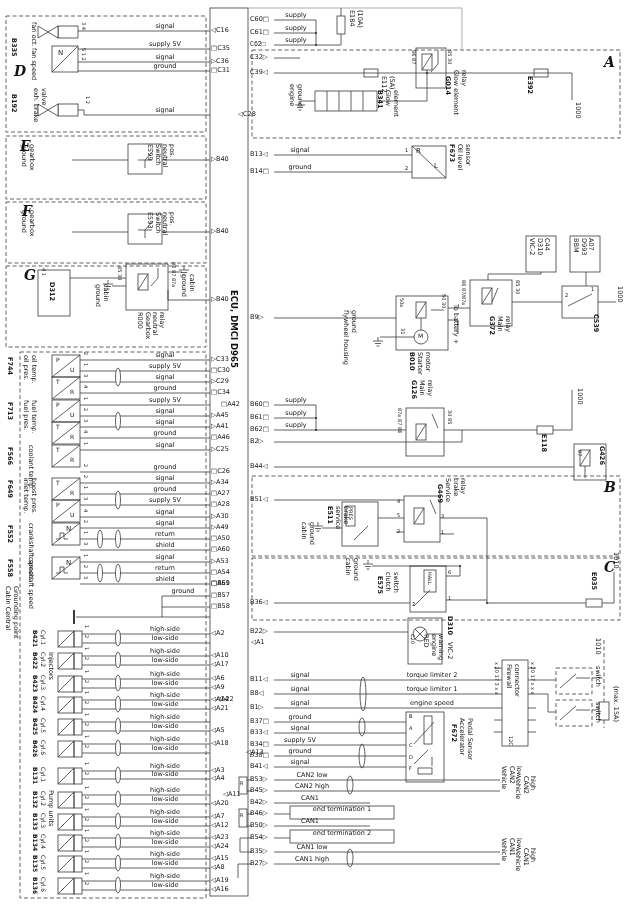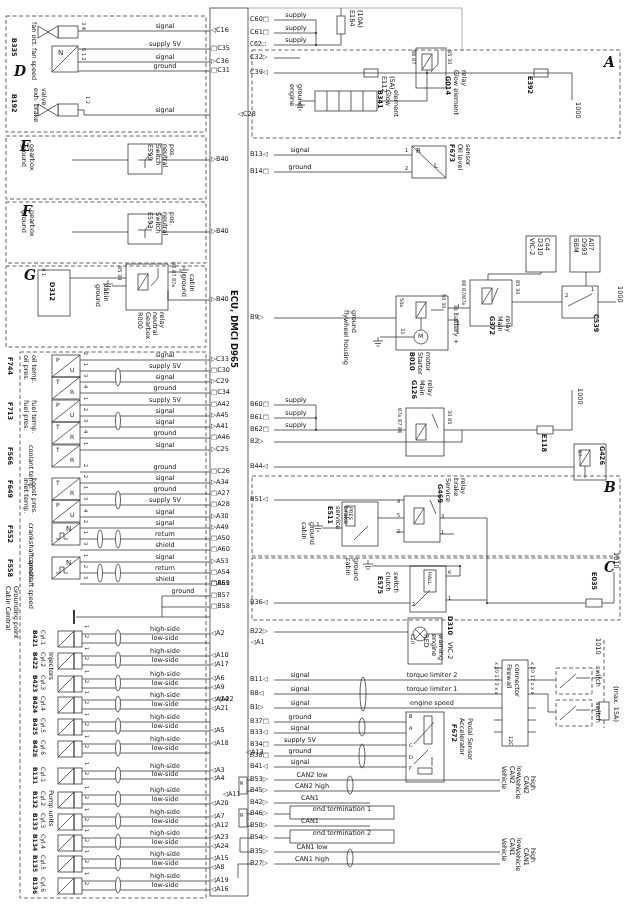--- a/index.html
+++ b/index.html
@@ -382,21 +382,21 @@
       <div class="lbl" style="left: 211px; top: 228px;">▷B40</div>
       <div class="lbl" style="left: 211px; top: 296px;">▷B40</div>
       <div class="lbl" style="left: 211px; top: 356px;">▷C33</div>
       <div class="lbl c" style="left: 165px; top: 351.5px;">signal</div>
       <div class="lbl" style="left: 211px; top: 367px;">□C30</div>
       <div class="lbl c" style="left: 165px; top: 362.5px;">supply 5V</div>
       <div class="lbl" style="left: 211px; top: 378px;">▷C29</div>
       <div class="lbl c" style="left: 165px; top: 373.5px;">signal</div>
       <div class="lbl" style="left: 211px; top: 389px;">□C34</div>
       <div class="lbl c" style="left: 165px; top: 384.5px;">ground</div>
-      <div class="lbl" style="left: 211px; top: 401px;">□A42</div>
+      <div class="lbl" style="left: 221px; top: 401px;">□A42</div>
       <div class="lbl c" style="left: 165px; top: 396.5px;">supply 5V</div>
       <div class="lbl" style="left: 211px; top: 412px;">▷A45</div>
       <div class="lbl c" style="left: 165px; top: 407.5px;">signal</div>
       <div class="lbl" style="left: 211px; top: 423px;">▷A41</div>
       <div class="lbl c" style="left: 165px; top: 418.5px;">signal</div>
       <div class="lbl" style="left: 211px; top: 434px;">□A46</div>
       <div class="lbl c" style="left: 165px; top: 429.5px;">ground</div>
       <div class="lbl" style="left: 211px; top: 446px;">▷C25</div>
       <div class="lbl c" style="left: 165px; top: 441.5px;">signal</div>
       <div class="lbl" style="left: 211px; top: 468px;">□C26</div>

